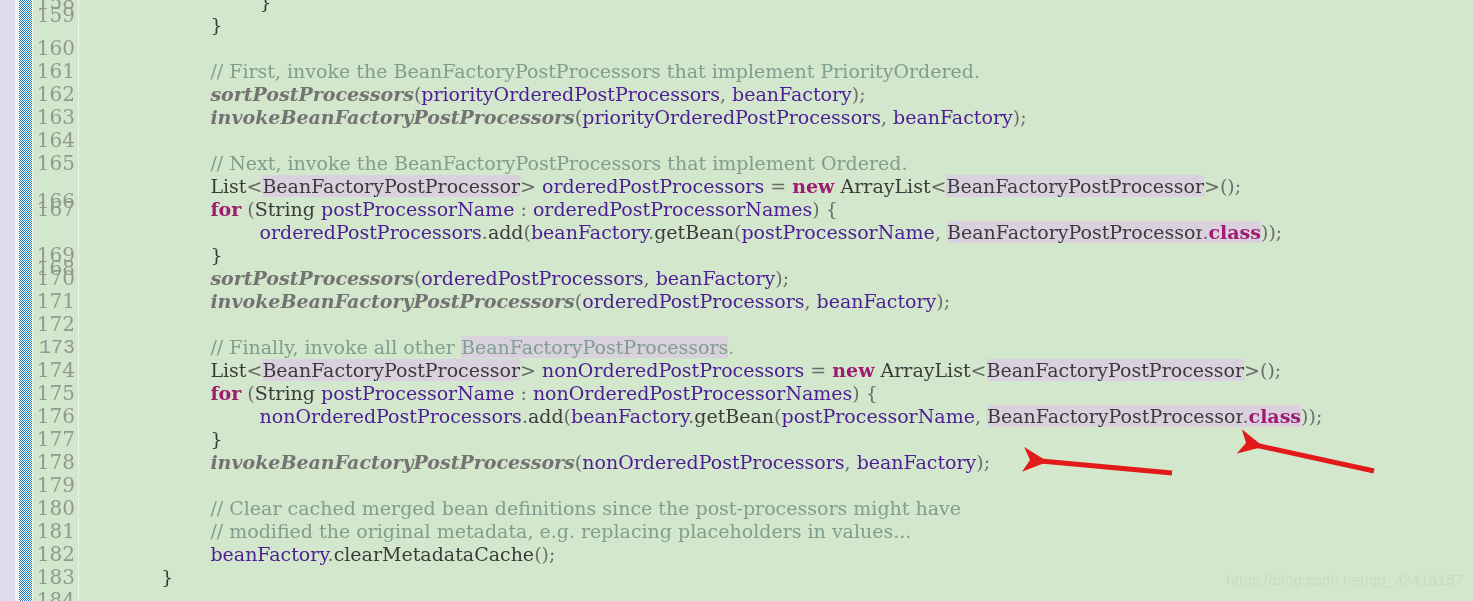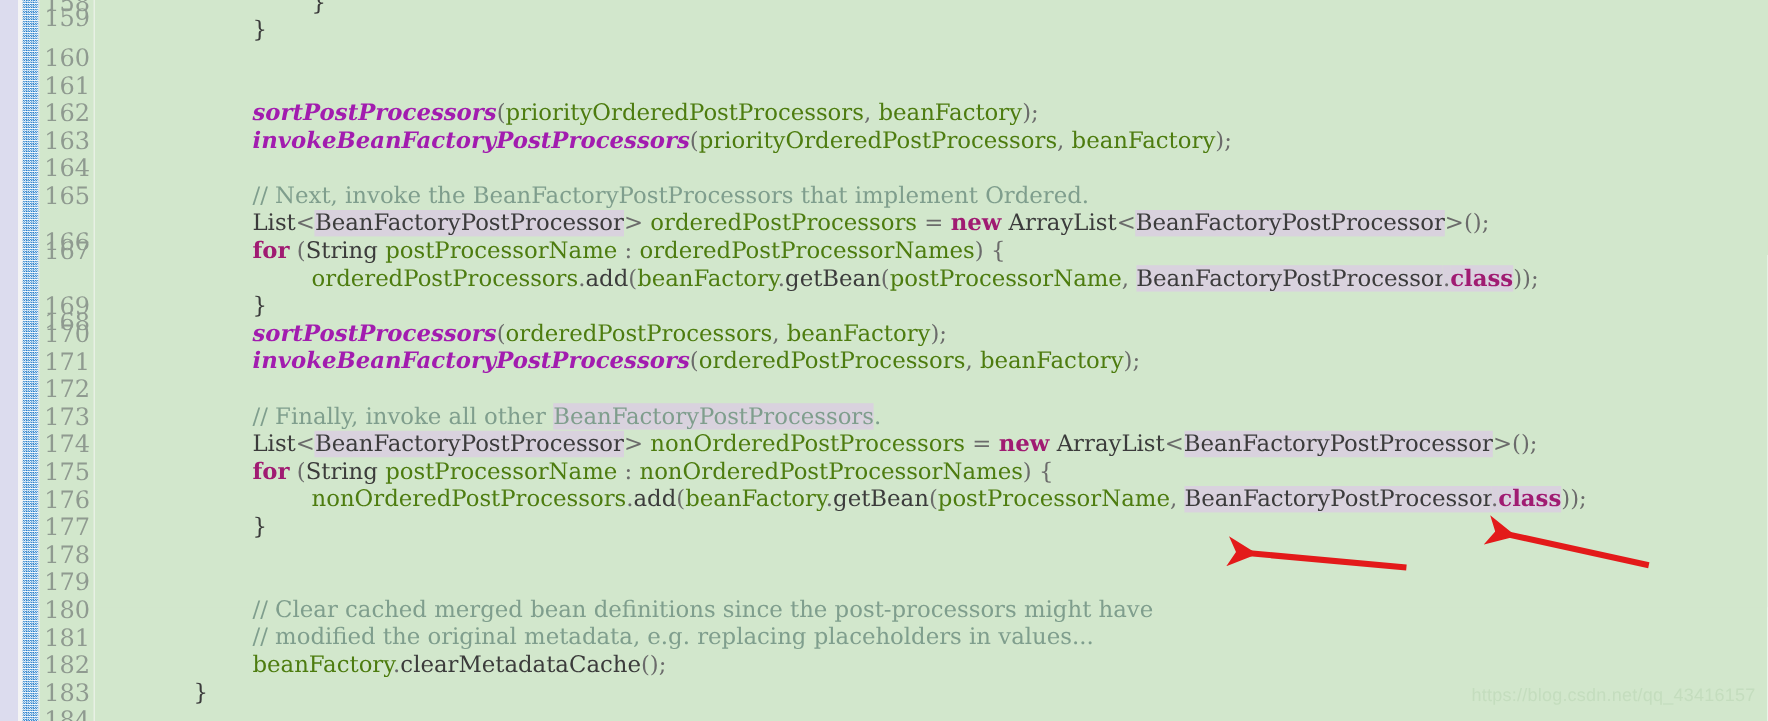--- a/index.html
+++ b/index.html
@@ -102,24 +102,24 @@
     height: 23px;
     line-height: 23px;
     font-family: "DejaVu Serif", "Liberation Serif", serif;
     font-size: 19px;
     white-space: pre;
     color: #4a4a4a;
   }
   .tok { white-space: pre; }
   .t-cmt  { color: #7f9e8d; }
   .t-kw   { color: #a01b72; font-weight: bold; }
-  .t-var  { color: #4d7c0f; }
+  .t-var  { color: #4c1d95; }
   .t-type { color: #3b3b3b; }
   .t-plain{ color: #3b3b3b; }
-  .t-fn   { color: #a21caf; font-style: italic; font-weight: bold;
+  .t-fn   { color: #737373; font-style: italic; font-weight: bold;
             font-family: "DejaVu Serif", "Liberation Serif", serif; }
   .t-punc { color: #6b6b6b; }
   .hl     { background: #d9d2de; }
 
   
   .arrows {
     position: absolute;
     left: 0; top: 0;
     width: 1473px; height: 601px;
     pointer-events: none;
@@ -157,54 +157,56 @@
         <div class="lineno" style="top: 106px;">163</div>
         <div class="lineno" style="top: 129px;">164</div>
         <div class="lineno" style="top: 152px;">165</div>
         <div class="lineno" style="top: 190px;">166</div>
         <div class="lineno" style="top: 198px;">167</div>
         <div class="lineno" style="top: 221px; margin-top: 36px;">168</div>
         <div class="lineno" style="top: 244px;">169</div>
         <div class="lineno" style="top: 267px;">170</div>
         <div class="lineno" style="top: 290px;">171</div>
         <div class="lineno" style="top: 313px;">172</div>
-        <div class="lineno" style="top: 336px;">173</div>
+        <div class="lineno" style="top: 336px; font-family: Liberation Mono, monospace;">173</div>
         <div class="lineno" style="top: 359px;">174</div>
         <div class="lineno" style="top: 382px;">175</div>
         <div class="lineno" style="top: 405px;">176</div>
         <div class="lineno" style="top: 428px;">177</div>
         <div class="lineno" style="top: 451px;">178</div>
         <div class="lineno" style="top: 474px;">179</div>
         <div class="lineno" style="top: 497px;">180</div>
         <div class="lineno" style="top: 520px;">181</div>
         <div class="lineno" style="top: 543px;">182</div>
         <div class="lineno" style="top: 566px;">183</div>
         <div class="lineno" style="top: 589px;">184</div>
       </div>
     <div class="gutter-rule"></div>
     <div class="code-area" id="code-area">
         <div class="cline" style="top: -9px; left: 180.6px;"><span class="tok t-plain">}</span></div>
         <div class="cline" style="top: 14px; left: 131.4px;"><span class="tok t-plain">}</span></div>
         <div class="cline" style="top: 37px; left: 33px;"></div>
+        <div class="cline" style="top: 60px; left: 131.4px;"><span class="tok t-cmt">// First, invoke the BeanFactoryPostProcessors that implement PriorityOrdered.</span></div>
         <div class="cline" style="top: 83px; left: 131.4px;"><span class="tok t-fn">sortPostProcessors</span><span class="tok t-punc">(</span><span class="tok t-var">priorityOrderedPostProcessors</span><span class="tok t-punc">, </span><span class="tok t-var">beanFactory</span><span class="tok t-punc">);</span></div>
         <div class="cline" style="top: 106px; left: 131.4px;"><span class="tok t-fn">invokeBeanFactoryPostProcessors</span><span class="tok t-punc">(</span><span class="tok t-var">priorityOrderedPostProcessors</span><span class="tok t-punc">, </span><span class="tok t-var">beanFactory</span><span class="tok t-punc">);</span></div>
         <div class="cline" style="top: 129px; left: 33px;"></div>
         <div class="cline" style="top: 152px; left: 131.4px;"><span class="tok t-cmt">// Next, invoke the BeanFactoryPostProcessors that implement Ordered.</span></div>
         <div class="cline" style="top: 175px; left: 131.4px;"><span class="tok t-type">List</span><span class="tok t-punc">&lt;</span><span class="tok t-type hl">BeanFactoryPostProcessor</span><span class="tok t-punc">&gt;</span><span class="tok t-plain"> </span><span class="tok t-var">orderedPostProcessors</span><span class="tok t-punc"> = </span><span class="tok t-kw">new</span><span class="tok t-plain"> </span><span class="tok t-type">ArrayList</span><span class="tok t-punc">&lt;</span><span class="tok t-type hl">BeanFactoryPostProcessor</span><span class="tok t-punc">&gt;();</span></div>
         <div class="cline" style="top: 198px; left: 131.4px;"><span class="tok t-kw">for</span><span class="tok t-punc"> (</span><span class="tok t-type">String</span><span class="tok t-plain"> </span><span class="tok t-var">postProcessorName</span><span class="tok t-punc"> : </span><span class="tok t-var">orderedPostProcessorNames</span><span class="tok t-punc">) {</span></div>
         <div class="cline" style="top: 221px; left: 180.6px;"><span class="tok t-var">orderedPostProcessors</span><span class="tok t-punc">.</span><span class="tok t-type">add</span><span class="tok t-punc">(</span><span class="tok t-var">beanFactory</span><span class="tok t-punc">.</span><span class="tok t-type">getBean</span><span class="tok t-punc">(</span><span class="tok t-var">postProcessorName</span><span class="tok t-punc">, </span><span class="tok t-type hl">BeanFactoryPostProcessor</span><span class="tok t-punc hl">.</span><span class="tok t-kw hl">class</span><span class="tok t-punc">));</span></div>
         <div class="cline" style="top: 244px; left: 131.4px;"><span class="tok t-plain">}</span></div>
         <div class="cline" style="top: 267px; left: 131.4px;"><span class="tok t-fn">sortPostProcessors</span><span class="tok t-punc">(</span><span class="tok t-var">orderedPostProcessors</span><span class="tok t-punc">, </span><span class="tok t-var">beanFactory</span><span class="tok t-punc">);</span></div>
         <div class="cline" style="top: 290px; left: 131.4px;"><span class="tok t-fn">invokeBeanFactoryPostProcessors</span><span class="tok t-punc">(</span><span class="tok t-var">orderedPostProcessors</span><span class="tok t-punc">, </span><span class="tok t-var">beanFactory</span><span class="tok t-punc">);</span></div>
         <div class="cline" style="top: 313px; left: 33px;"></div>
         <div class="cline" style="top: 336px; left: 131.4px;"><span class="tok t-cmt">// Finally, invoke all other </span><span class="tok t-cmt hl">BeanFactoryPostProcessors</span><span class="tok t-cmt">.</span></div>
         <div class="cline" style="top: 359px; left: 131.4px;"><span class="tok t-type">List</span><span class="tok t-punc">&lt;</span><span class="tok t-type hl">BeanFactoryPostProcessor</span><span class="tok t-punc">&gt;</span><span class="tok t-plain"> </span><span class="tok t-var">nonOrderedPostProcessors</span><span class="tok t-punc"> = </span><span class="tok t-kw">new</span><span class="tok t-plain"> </span><span class="tok t-type">ArrayList</span><span class="tok t-punc">&lt;</span><span class="tok t-type hl">BeanFactoryPostProcessor</span><span class="tok t-punc">&gt;();</span></div>
         <div class="cline" style="top: 382px; left: 131.4px;"><span class="tok t-kw">for</span><span class="tok t-punc"> (</span><span class="tok t-type">String</span><span class="tok t-plain"> </span><span class="tok t-var">postProcessorName</span><span class="tok t-punc"> : </span><span class="tok t-var">nonOrderedPostProcessorNames</span><span class="tok t-punc">) {</span></div>
         <div class="cline" style="top: 405px; left: 180.6px;"><span class="tok t-var">nonOrderedPostProcessors</span><span class="tok t-punc">.</span><span class="tok t-type">add</span><span class="tok t-punc">(</span><span class="tok t-var">beanFactory</span><span class="tok t-punc">.</span><span class="tok t-type">getBean</span><span class="tok t-punc">(</span><span class="tok t-var">postProcessorName</span><span class="tok t-punc">, </span><span class="tok t-type hl">BeanFactoryPostProcessor</span><span class="tok t-punc hl">.</span><span class="tok t-kw hl">class</span><span class="tok t-punc">));</span></div>
         <div class="cline" style="top: 428px; left: 131.4px;"><span class="tok t-plain">}</span></div>
+        <div class="cline" style="top: 451px; left: 131.4px;"><span class="tok t-fn">invokeBeanFactoryPostProcessors</span><span class="tok t-punc">(</span><span class="tok t-var">nonOrderedPostProcessors</span><span class="tok t-punc">, </span><span class="tok t-var">beanFactory</span><span class="tok t-punc">);</span></div>
         <div class="cline" style="top: 474px; left: 33px;"></div>
         <div class="cline" style="top: 497px; left: 131.4px; text-align: right;"><span class="tok t-cmt">// Clear cached merged bean definitions since the post-processors might have</span></div>
         <div class="cline" style="top: 520px; left: 131.4px;"><span class="tok t-cmt">// modified the original metadata, e.g. replacing placeholders in values...</span></div>
         <div class="cline" style="top: 543px; left: 131.4px;"><span class="tok t-var">beanFactory</span><span class="tok t-punc">.</span><span class="tok t-type">clearMetadataCache</span><span class="tok t-punc">();</span></div>
         <div class="cline" style="top: 566px; left: 82.2px;"><span class="tok t-plain">}</span></div>
         <div class="cline" style="top: 589px; left: 33px;"></div>
       </div>
   </div>
 
   <svg class="arrows" id="arrows" width="1473" height="601" viewBox="0 0 1473 601" xmlns="http://www.w3.org/2000/svg">

